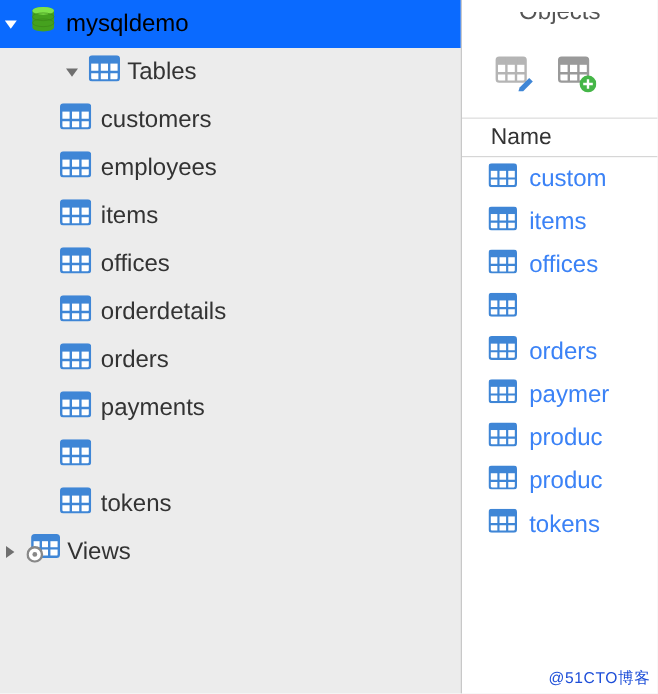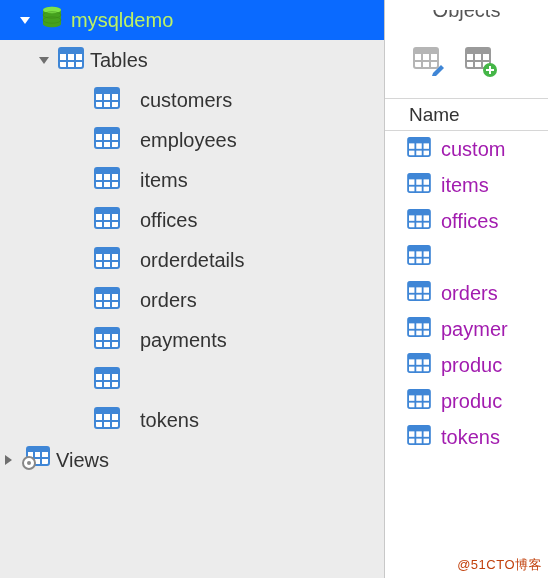--- a/index.html
+++ b/index.html
@@ -23,26 +23,26 @@
   }
   .row {
     display: flex;
     align-items: center;
     height: 40px;
     padding-right: 6px;
     cursor: default;
   }
   .db-row {
     background: #0a6aff;
-    color: #bef264;
-    padding-left: 17px;
+    color: #000000;
+    padding-left: 1px;
     gap: 8px;
   }
-  .tables-row { padding-left: 36px; gap: 6px; }
-  .leaf-row   { padding-left: 94px; gap: 20px; }
+  .tables-row { padding-left: 52px; gap: 6px; }
+  .leaf-row   { padding-left: 50px; gap: 8px; }
   .views-row  { gap: 6px; }
   .label { white-space: nowrap; }
   .arrow { display:inline-flex; width:16px; justify-content:center; }
   .right-panel {
     flex: 1;
     display: flex;
     flex-direction: column;
     min-width: 0;
     margin-top: 10px;
   }
@@ -74,29 +74,29 @@
     border-bottom: 1px solid #d6d6d6;
   }
   .obj-list { flex:1; overflow:hidden; }
   .obj-row {
     display:flex;
     align-items:center;
     height:36px;
     padding-left:22px;
     gap:10px;
     font-size:20px;
-    color:#a21caf;
+    color:#3b82f6;
     white-space:nowrap;
   }
   .watermark {
     position: fixed;
     right: 6px;
     bottom: 4px;
     font-size: 13px;
-    color: #c2410c;
+    color: #1d4ed8;
     letter-spacing: 0.5px;
   }
 </style>
 </head>
 <body>
 
 <div class="sidebar">
 
   <div class="row db-row">
     <span class="arrow">

